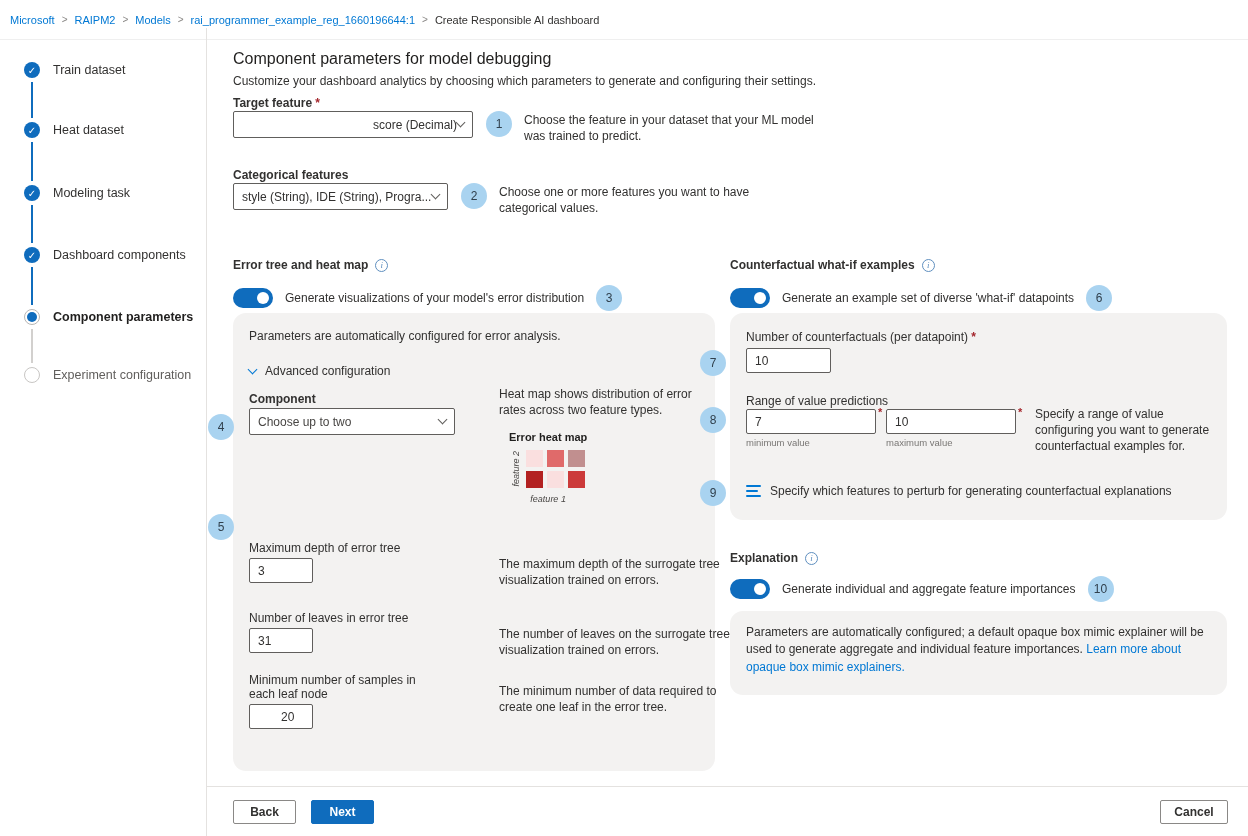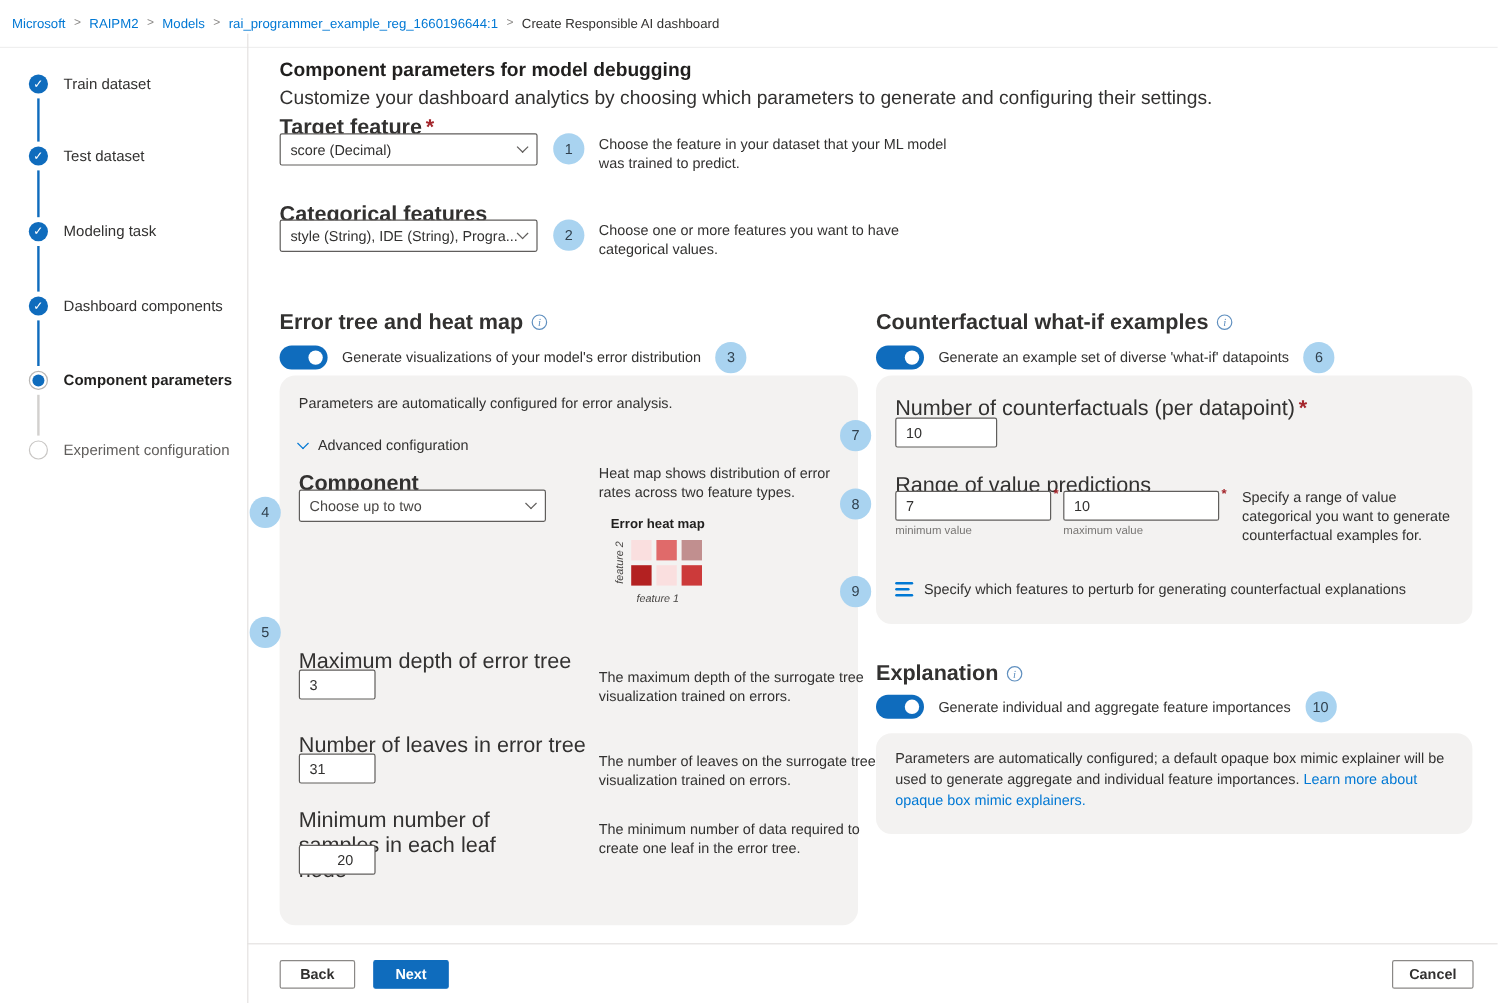--- a/index.html
+++ b/index.html
@@ -28,23 +28,23 @@
   .step.current .step-icon{background:#fff;border:1px solid #b8b6b4;position:relative;}
   .step.current .step-icon::after{content:"";width:10px;height:10px;border-radius:50%;
     background:var(--primary);}
   .step.current .step-label{font-weight:bold;color:#201f1e;}
   .step.pending .step-icon{background:#fff;border:1px solid #c8c6c4;}
   .step.pending .step-label{color:#605e5c;}
   .connector{position:absolute;left:31px;width:2px;background:var(--primary);}
   .connector.gray{background:#d2d0ce;}
 
   
-  .page-title{font-size:16px;font-weight:bold;color:#201f1e;}
-  .page-subtitle{font-size:16px;color:#323130;}
-  .field-label{font-size:18px;font-weight:bold;color:#323130;}
+  .page-title{font-size:16px;font-weight:normal;color:#201f1e;}
+  .page-subtitle{font-size:12px;color:#323130;}
+  .field-label{font-size:12px;font-weight:bold;color:#323130;}
   .req{color:var(--required);margin-left:3px;font-weight:bold;}
   .desc{font-size:12px;color:#323130;line-height:1.35;}
   .hint{font-size:9.5px;color:#797775;margin-top:3px;}
 
   
   .dropdown{height:27px;border:1px solid #605e5c;border-radius:2px;background:#fff;
     display:flex;align-items:center;padding:0 8px;font-size:12px;cursor:pointer;}
   .dropdown .value{flex:1;white-space:nowrap;overflow:hidden;}
   .chev{width:7px;height:7px;border-right:1.5px solid #605e5c;border-bottom:1.5px solid #605e5c;
     transform:rotate(45deg);margin-top:-4px;flex:0 0 7px;}
@@ -108,21 +108,21 @@
 
 <div class="vdivider"></div>
 
 <div class="step completed" style="top:62px;">
   <span class="step-icon">✓</span>
   <span class="step-label">Train dataset</span>
 </div>
 <div class="connector" style="top:82px;height:36px;"></div>
 <div class="step completed" style="top:122px;">
   <span class="step-icon">✓</span>
-  <span class="step-label">Test dataset</span>
+  <span class="step-label">Heat dataset</span>
 </div>
 <div class="connector" style="top:142px;height:39px;"></div>
 <div class="step completed" style="top:185px;">
   <span class="step-icon">✓</span>
   <span class="step-label">Modeling task</span>
 </div>
 <div class="connector" style="top:205px;height:38px;"></div>
 <div class="step completed" style="top:247px;">
   <span class="step-icon">✓</span>
   <span class="step-label">Dashboard components</span>
@@ -138,21 +138,21 @@
   <span class="step-label">Experiment configuration</span>
 </div>
 
 <div class="abs page-title" style="left:233px;top:50px;">Component parameters for model debugging</div>
 <div class="abs page-subtitle" style="left:233px;top:74px;">Customize your dashboard analytics by choosing which parameters to generate and configuring their settings.</div>
 
 <div class="abs field-label" style="left:233px;top:96px;">
   <span>Target feature</span><span class="req">*</span>
 </div>
 <div class="abs" style="left:233px;top:111px;display:flex;align-items:flex-start;">
-  <div class="dropdown" style="width:215px;">
+  <div class="dropdown" style="width:240px;text-align:right;">
     <span class="value">score (Decimal)</span>
     <span class="chev"></span>
   </div>
   <div class="callout" style="margin-left:13px;">1</div>
   <div class="desc" style="margin-left:12px;width:290px;margin-top:1px;">Choose the feature in your dataset that your ML model was trained to predict.</div>
 </div>
 
 <div class="abs field-label" style="left:233px;top:168px;">Categorical features</div>
 <div class="abs" style="left:233px;top:183px;display:flex;align-items:flex-start;">
   <div class="dropdown" style="width:215px;">
@@ -242,21 +242,21 @@
   <div class="rwrap" style="left:16px;top:96px;">
     <input class="txtinput" value="7" style="">
     <span class="star">*</span>
     <div class="hint">minimum value</div>
   </div>
   <div class="rwrap" style="left:156px;top:96px;">
     <input class="txtinput" value="10" style="">
     <span class="star">*</span>
     <div class="hint">maximum value</div>
   </div>
-  <div class="abs desc" style="left:305px;top:93px;width:185px;">Specify a range of value categorical you want to generate counterfactual examples for.</div>
+  <div class="abs desc" style="left:305px;top:93px;width:185px;">Specify a range of value configuring you want to generate counterfactual examples for.</div>
 
   <div class="abs" style="left:16px;top:170px;display:flex;align-items:center;gap:9px;cursor:pointer;">
     <span class="bars">
         <i></i>
         <i></i>
         <i></i>
       </span>
     <span class="desc">Specify which features to perturb for generating counterfactual explanations</span>
   </div>
 </div>

